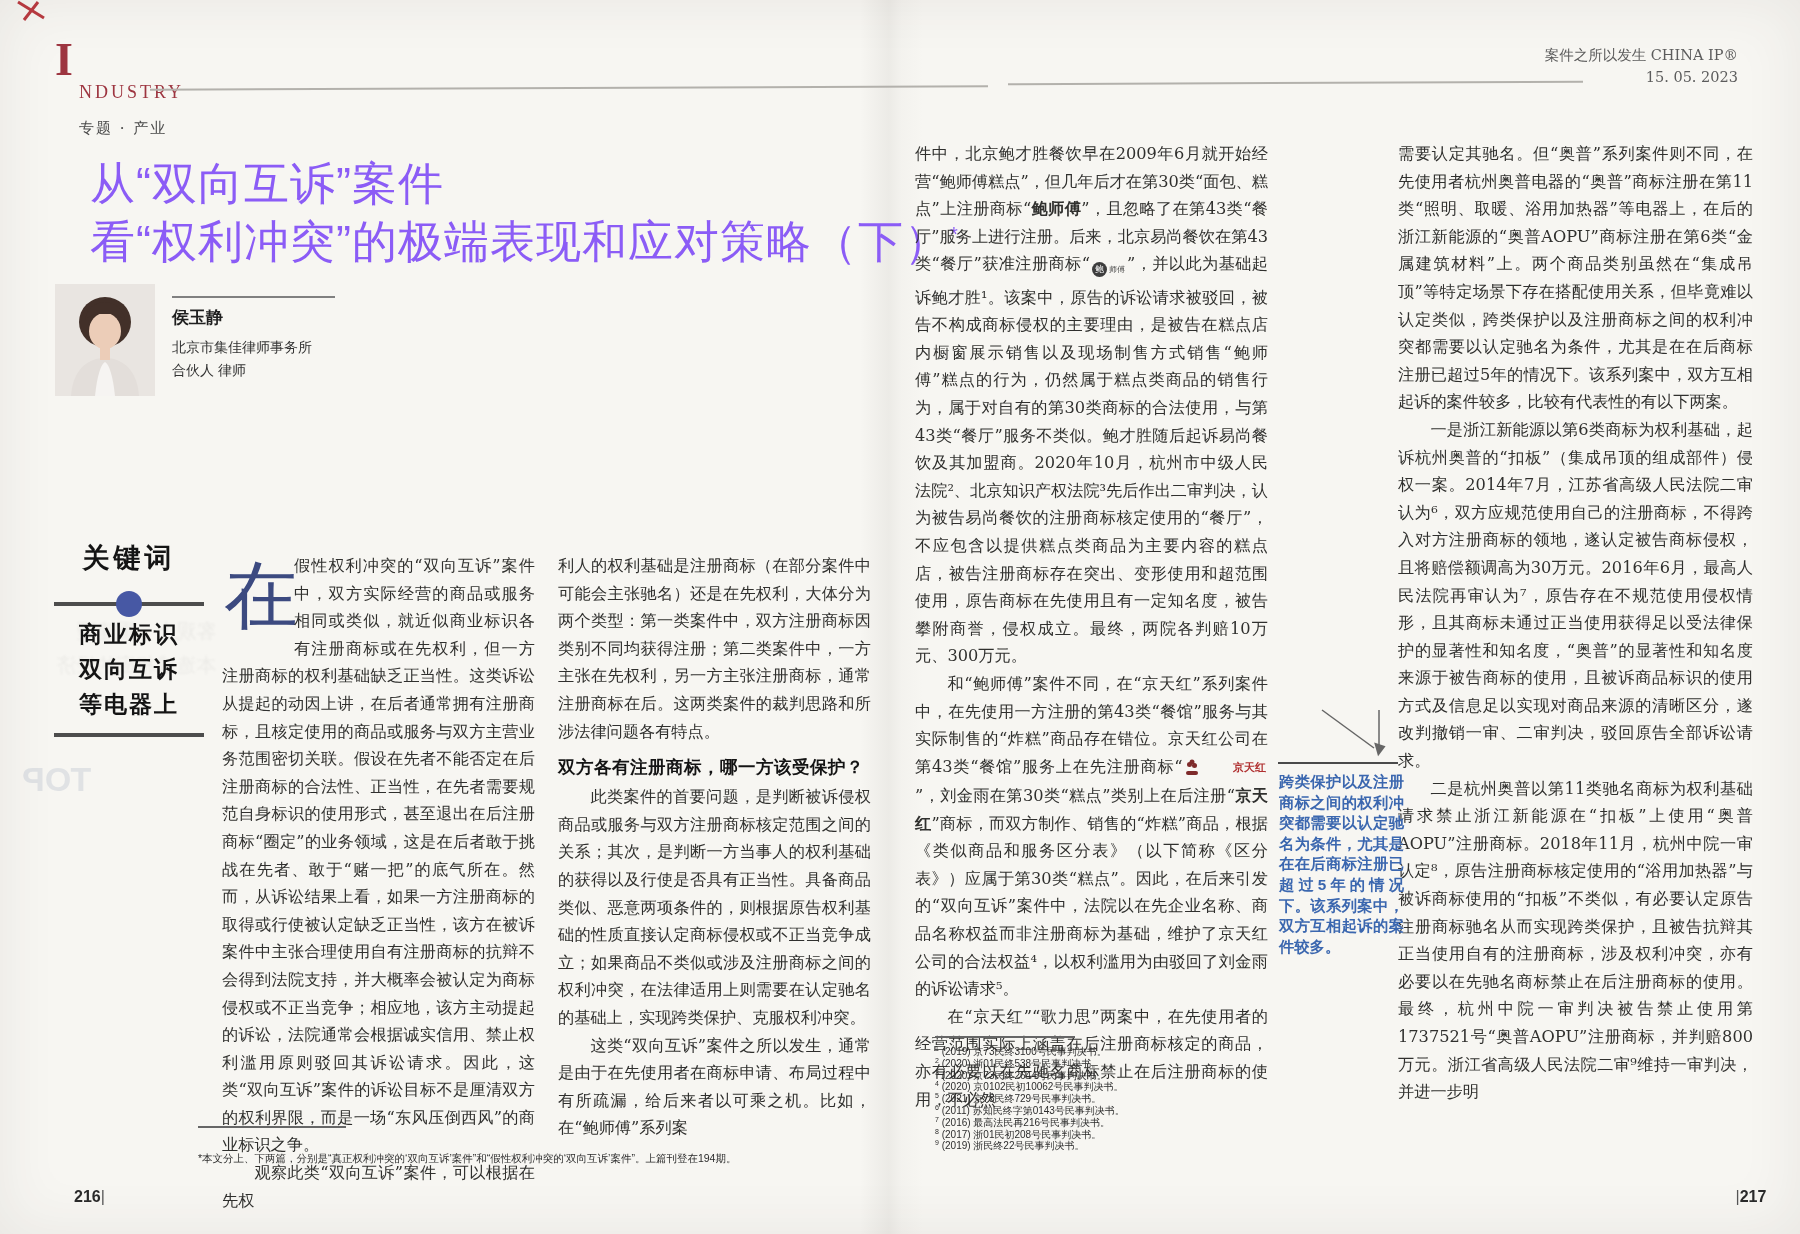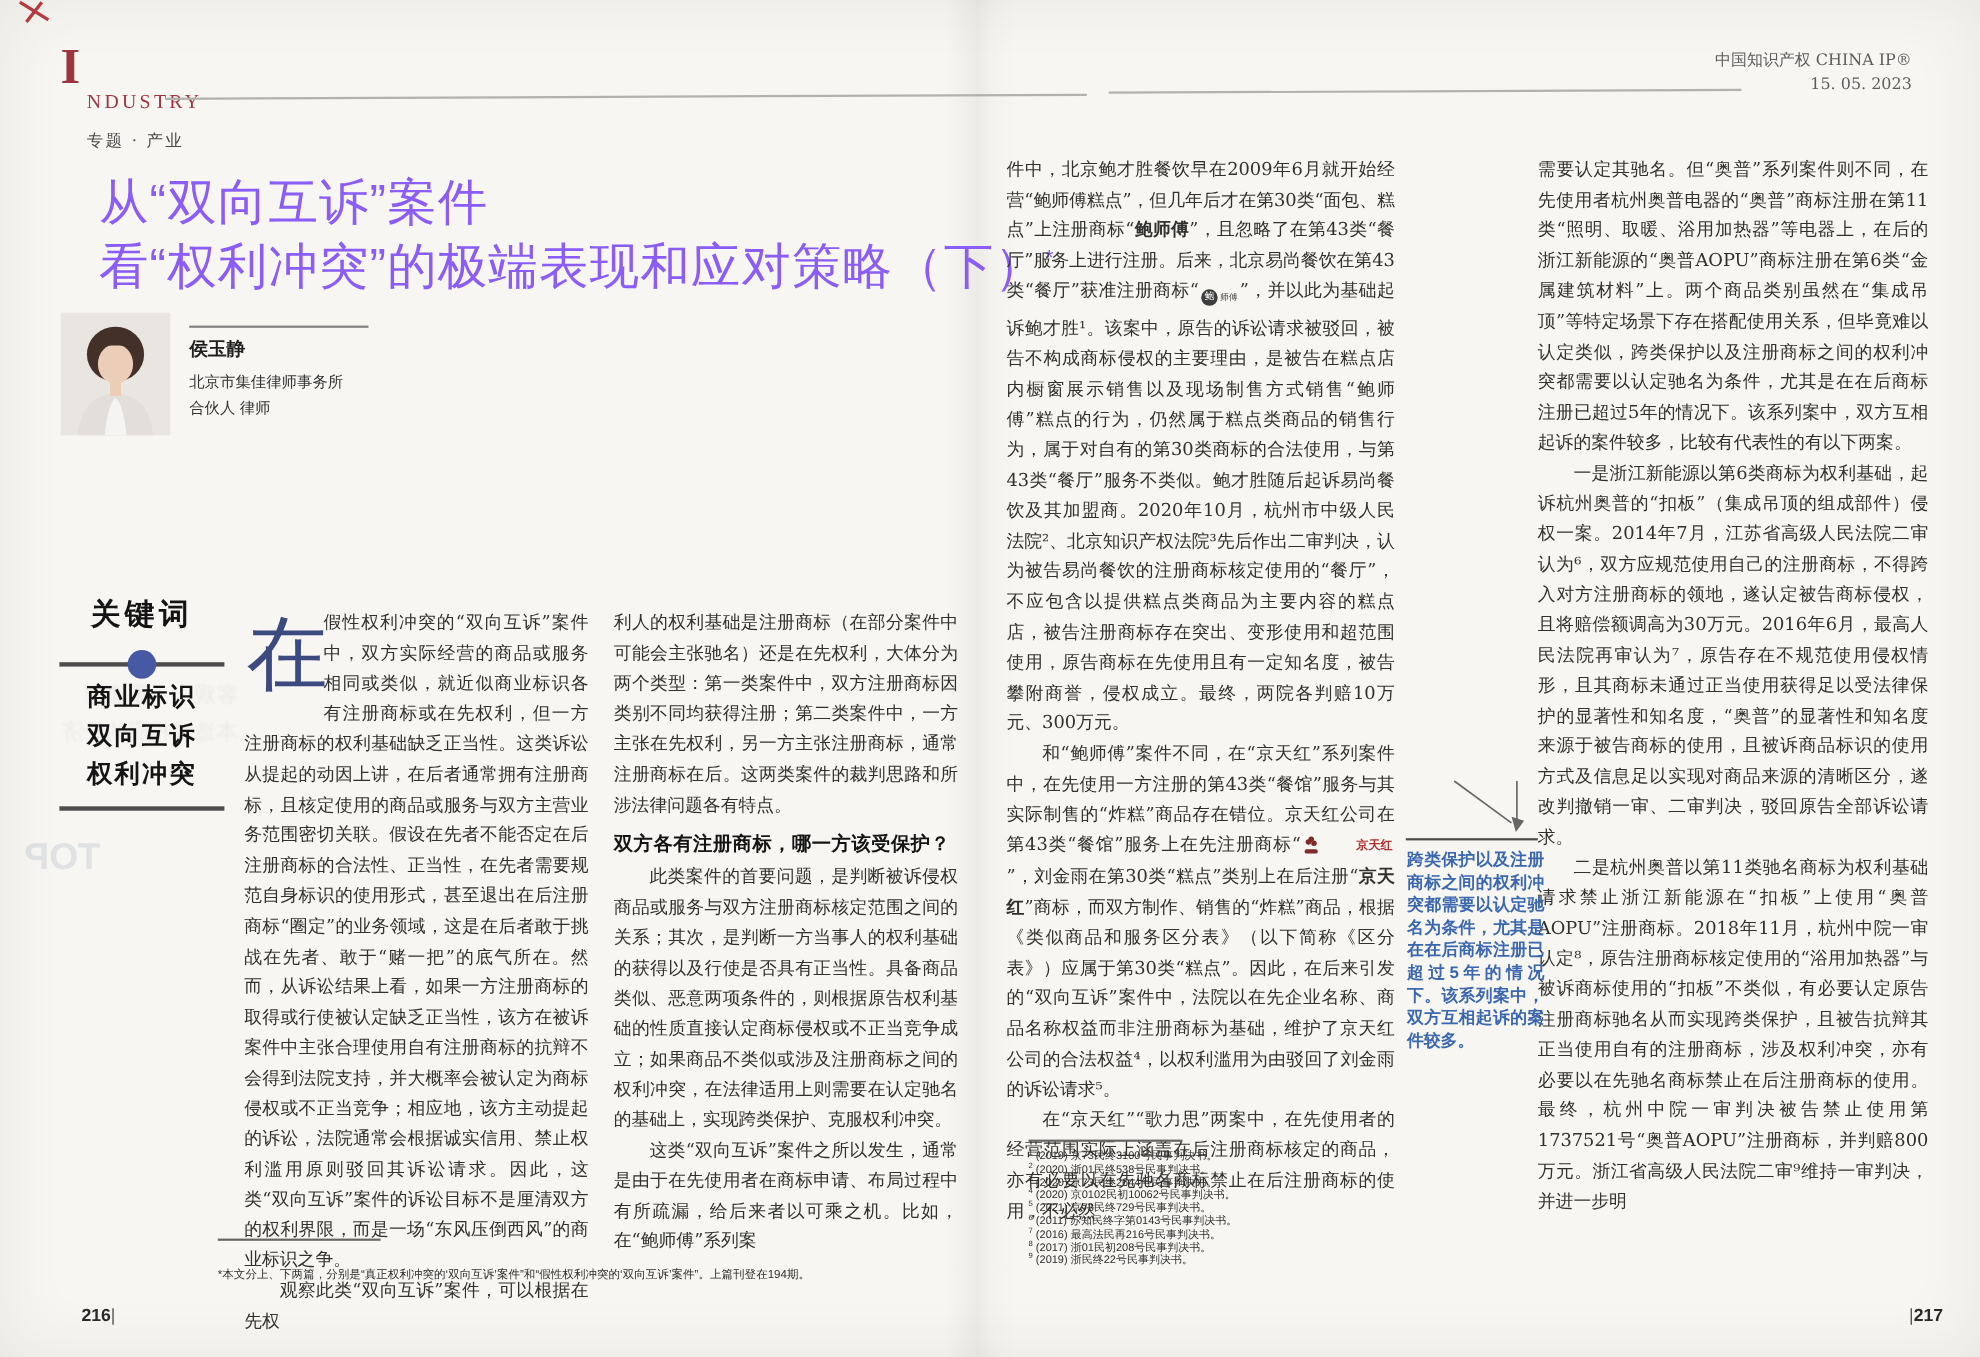--- a/index.html
+++ b/index.html
@@ -86,21 +86,21 @@
     <span class="logo-i">I</span>
     <span>
       <div class="logo-rest">NDUSTRY</div>
       <div class="logo-sub">专题 · 产业</div>
     </span>
   </div>
   <div class="abs hdr-rule" style="left:150px;top:87px;width:838px;"></div>
   <div class="abs hdr-rule" style="left:1008px;top:82px;width:575px;"></div>
 
   <div class="abs hdr-right" style="left:1398px;top:44px;">
-    <div>中国知识产权 CHINA IP®</div>
+    <div>案件之所以发生 CHINA IP®</div>
     <div>15. 05. 2023</div>
   </div>
 
   <div class="abs title" style="left:90px;top:126px;width:1060px;">
     <div>从“双向互诉”案件</div>
     <div><span>看“权利冲突”的极端表现和应对策略（下）</span><sup>*</sup></div>
   </div>
 
   <div class="abs" style="left:55px;top:284px;width:100px;height:112px;">
     <svg width="100" height="112" viewBox="0 0 100 112">
@@ -119,21 +119,21 @@
   <div class="abs aut-line" style="left:172px;top:362px;">合伙人 律师</div>
 
   <div class="abs kw" style="left:50px;top:540px;">
     <div class="kw-head">关键词</div>
     <div class="kw-bar">
       <span class="kw-dot" id="kwDot" style="background: rgb(71, 88, 164);"></span>
     </div>
     <div class="kw-items" id="kwItems">
         <div>商业标识</div>
         <div>双向互诉</div>
-        <div>权利冲突</div>
+        <div>等电器上</div>
       </div>
     <div class="kw-bar2"></div>
   </div>
 
   <div class="abs col" id="colA" style="left:222px;top:552px;width:313px;">
       <p><span class="dropcap">在</span><span>假性权利冲突的“双向互诉”案件中，双方实际经营的商品或服务相同或类似，就近似商业标识各有注册商标或在先权利，但一方注册商标的权利基础缺乏正当性。这类诉讼从提起的动因上讲，在后者通常拥有注册商标，且核定使用的商品或服务与双方主营业务范围密切关联。假设在先者不能否定在后注册商标的合法性、正当性，在先者需要规范自身标识的使用形式，甚至退出在后注册商标“圈定”的业务领域，这是在后者敢于挑战在先者、敢于“赌一把”的底气所在。然而，从诉讼结果上看，如果一方注册商标的取得或行使被认定缺乏正当性，该方在被诉案件中主张合理使用自有注册商标的抗辩不会得到法院支持，并大概率会被认定为商标侵权或不正当竞争；相应地，该方主动提起的诉讼，法院通常会根据诚实信用、禁止权利滥用原则驳回其诉讼请求。因此，这类“双向互诉”案件的诉讼目标不是厘清双方的权利界限，而是一场“东风压倒西风”的商业标识之争。</span></p>
       <p class="ind"><span>观察此类“双向互诉”案件，可以根据在先权</span></p>
     </div>
   <div class="abs col" id="colB" style="left:558px;top:552px;width:313px;">
       <p><span>利人的权利基础是注册商标（在部分案件中可能会主张驰名）还是在先权利，大体分为两个类型：第一类案件中，双方注册商标因类别不同均获得注册；第二类案件中，一方主张在先权利，另一方主张注册商标，通常注册商标在后。这两类案件的裁判思路和所涉法律问题各有特点。</span></p>

